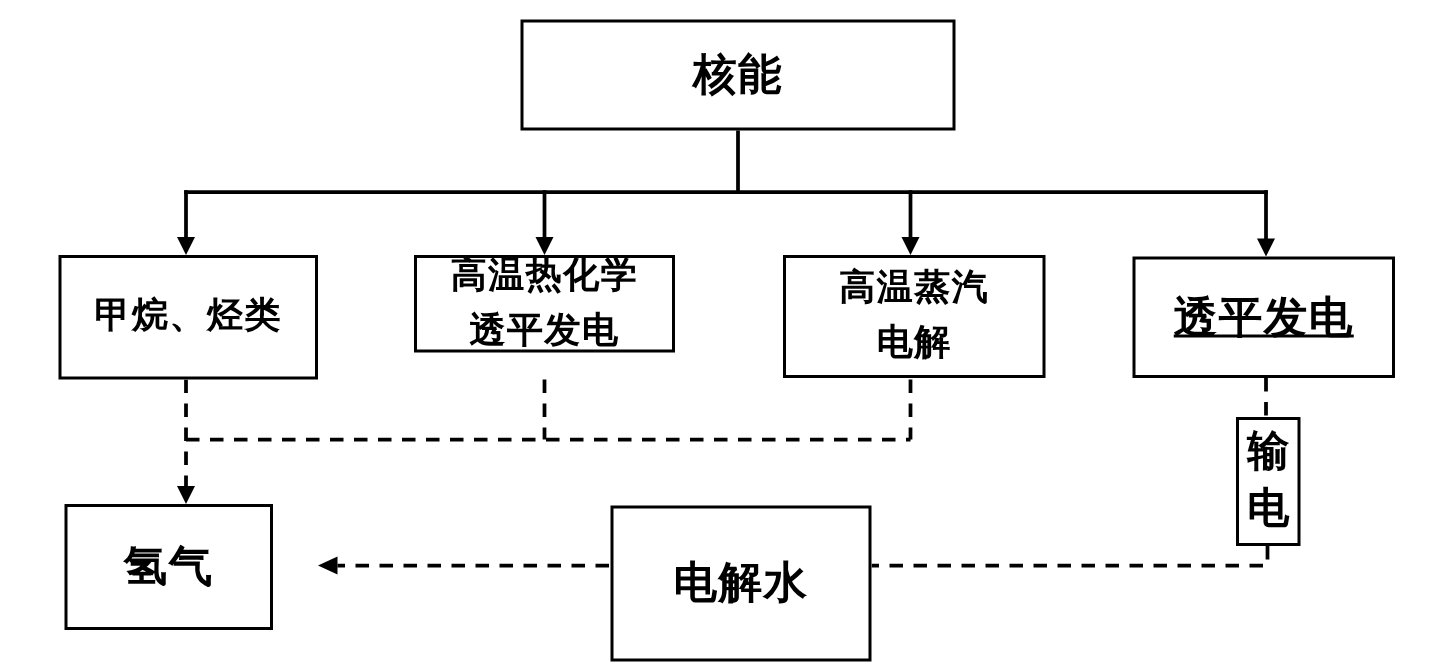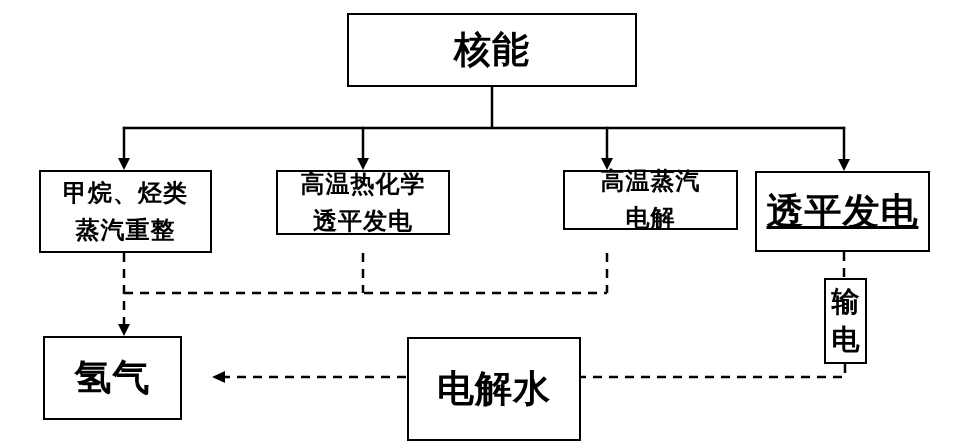--- a/index.html
+++ b/index.html
@@ -32,25 +32,25 @@
     justify-content: center;
     text-align: center;
     font-weight: bold;
   }
   .box .ln {
     font-size: 24px;
     line-height: 37px;
     letter-spacing: 1px;
     white-space: nowrap;
   }
-  .box.big .ln { font-size: 37px; line-height: 34px; }
+  .box.big .ln { font-size: 29px; line-height: 34px; }
   #node-nuclear        { left: 347px; top:  13px; width: 290px; height: 74px; }
   #node-methane        { left:  39px; top: 170px; width: 173px; height: 83px; }
   #node-thermochem     { left: 276px; top: 170px; width: 174px; height: 65px; }
-  #node-steamelec      { left: 522px; top: 170px; width: 175px; height: 60px; margin-left: 41px; }
+  #node-steamelec      { left: 522px; top: 170px; width: 175px; height: 82px; }
   #node-turbine        { left: 755px; top: 171px; width: 175px; height: 81px; text-decoration: underline; }
   #node-transmission   { left: 824px; top: 278px; width:  43px; height: 86px; }
   #node-transmission .ln { font-size: 28px; line-height: 38px; letter-spacing: 0; }
   #node-hydrogen       { left:  43px; top: 336px; width: 139px; height: 84px; }
   #node-waterelec      { left: 407px; top: 337px; width: 174px; height: 104px; }
 </style>
 </head>
 <body>
 
 <div id="canvas">
@@ -79,21 +79,20 @@
     <path d="M406 377 H225" stroke="#000" stroke-width="2.5" fill="none" stroke-dasharray="9,7"></path>
     <polygon points="225,371 225,383 212,377" fill="#000"></polygon>
   </svg>
 
   <div class="box big" id="node-nuclear">
     <div class="ln">核能</div>
   </div>
 
   <div class="box" id="node-methane">
     <div class="ln">甲烷、烃类</div>
-    <div class="ln">蒸汽重整</div>
   </div>
 
   <div class="box" id="node-thermochem">
     <div class="ln">高温热化学</div>
     <div class="ln">透平发电</div>
   </div>
 
   <div class="box" id="node-steamelec">
     <div class="ln">高温蒸汽</div>
     <div class="ln">电解</div>

